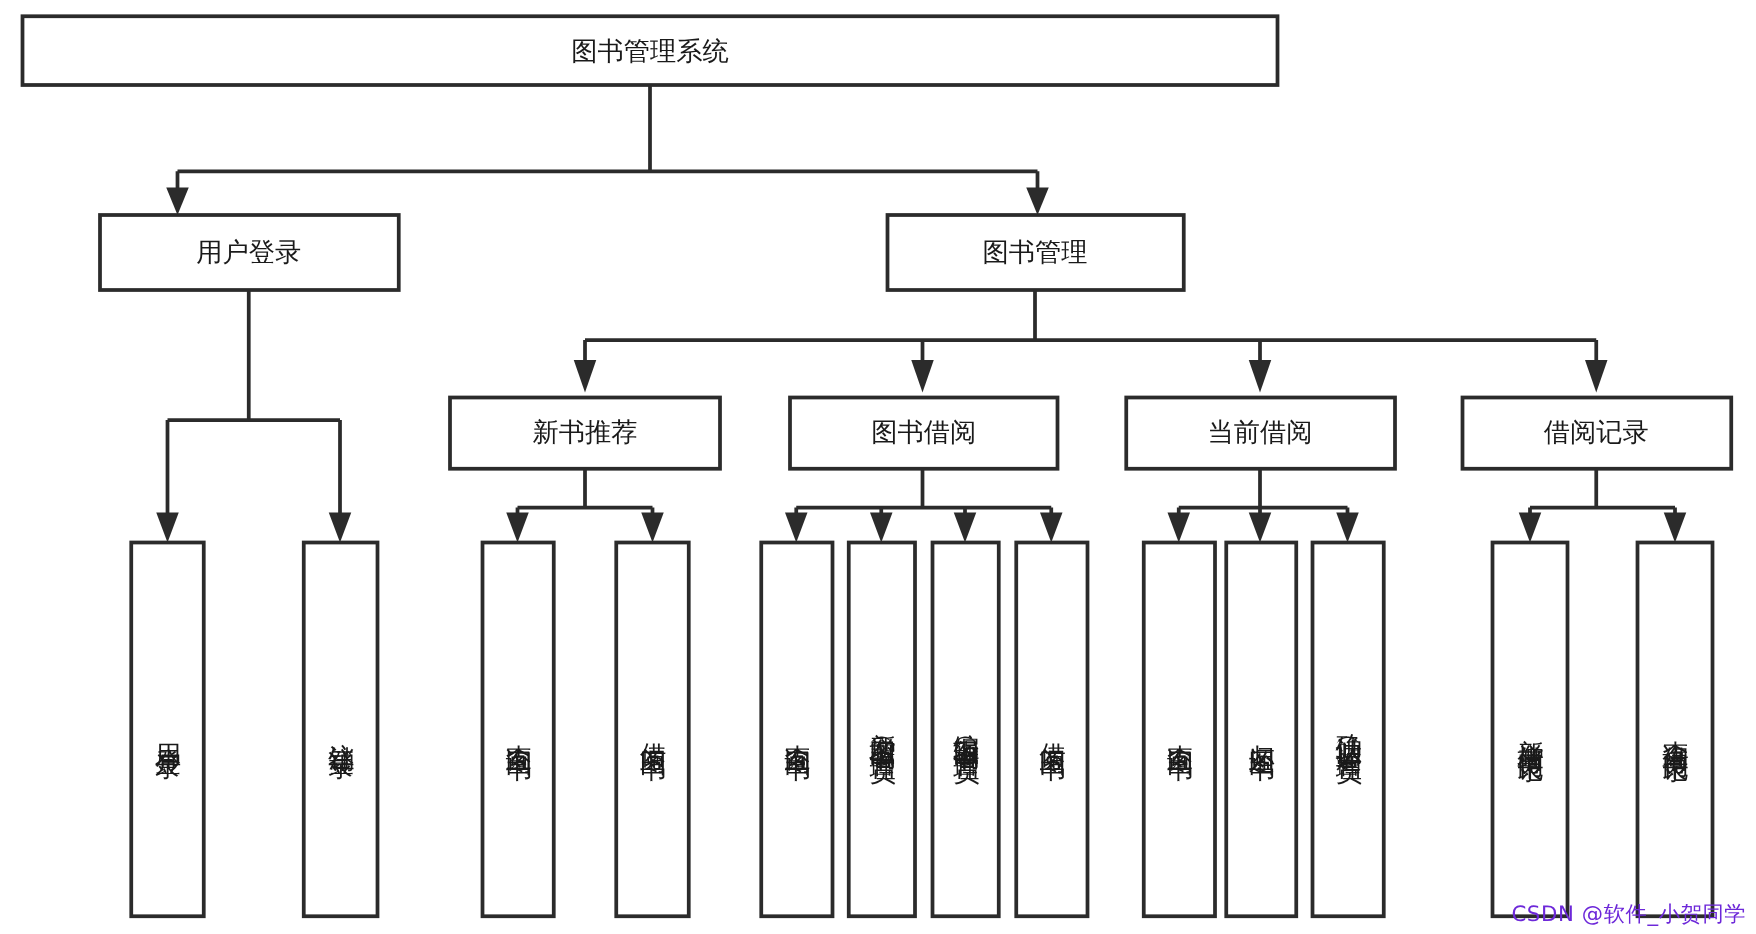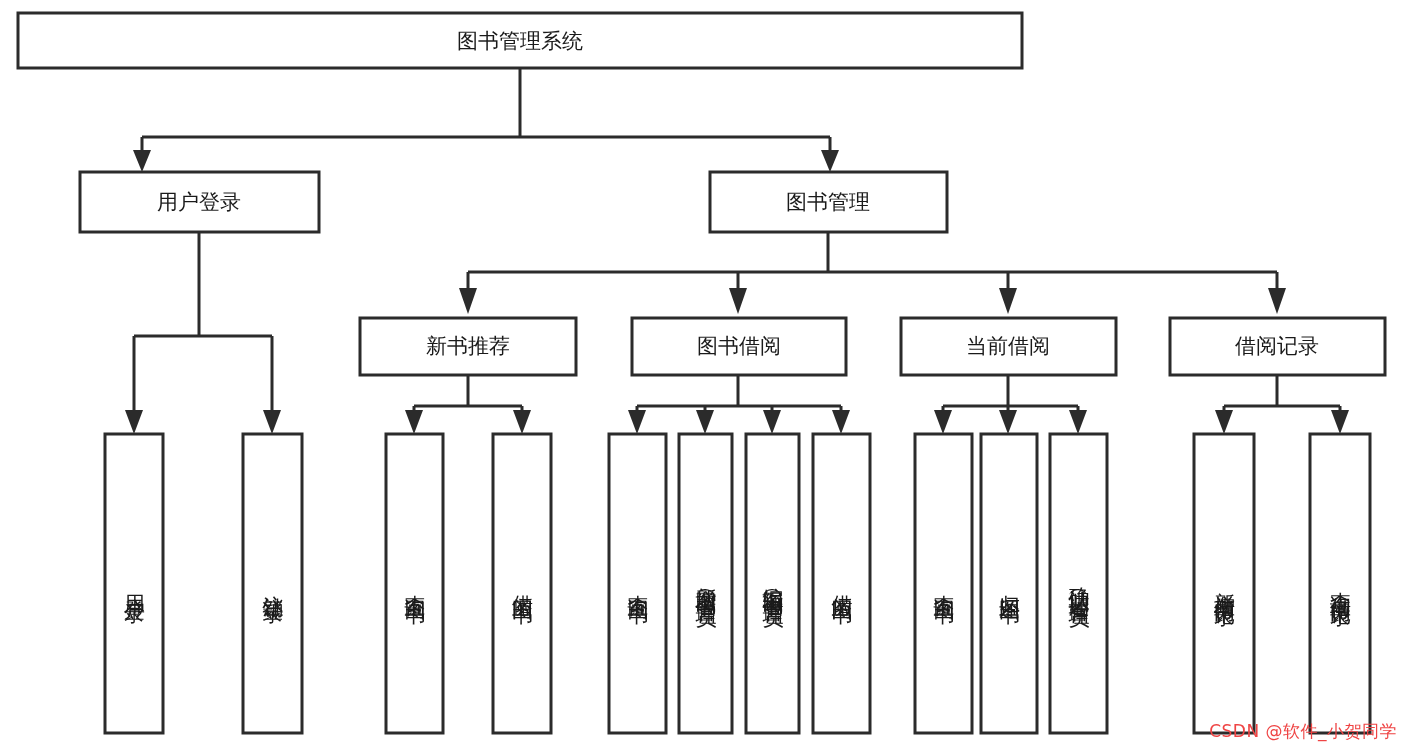--- a/index.html
+++ b/index.html
@@ -22,21 +22,21 @@
     font-family:"DejaVu Sans","Liberation Sans",sans-serif;
     font-size:21px;color:#1a1a1a;
     letter-spacing:3px;
     line-height:1;
     white-space:nowrap;
     pointer-events:none;
   }
   #watermark{
     position:absolute;right:8px;bottom:4px;
     font-family:"DejaVu Sans","Liberation Sans",sans-serif;
-    font-size:17px;color:#ef4444;letter-spacing:.5px;
+    font-size:17px;color:#6d28d9;letter-spacing:.5px;
   }
 </style>
 </head>
 <body>
 
 <div id="stage">
 
   <svg id="diagram" viewBox="0 0 1405 747">
 
     <g>

